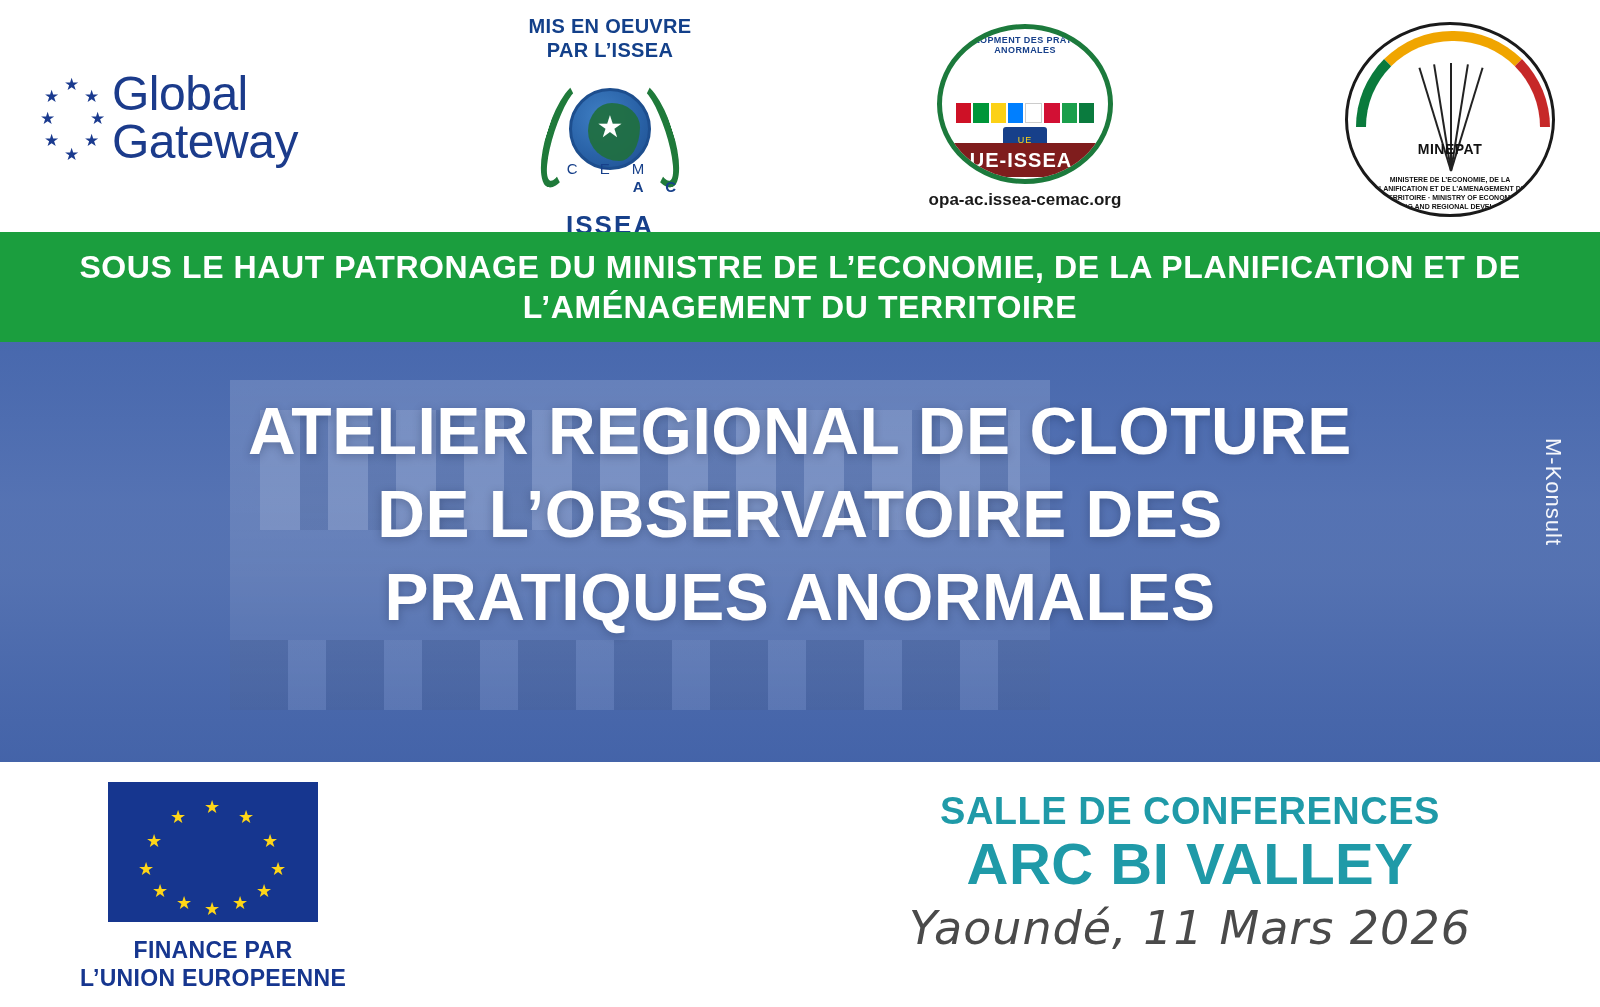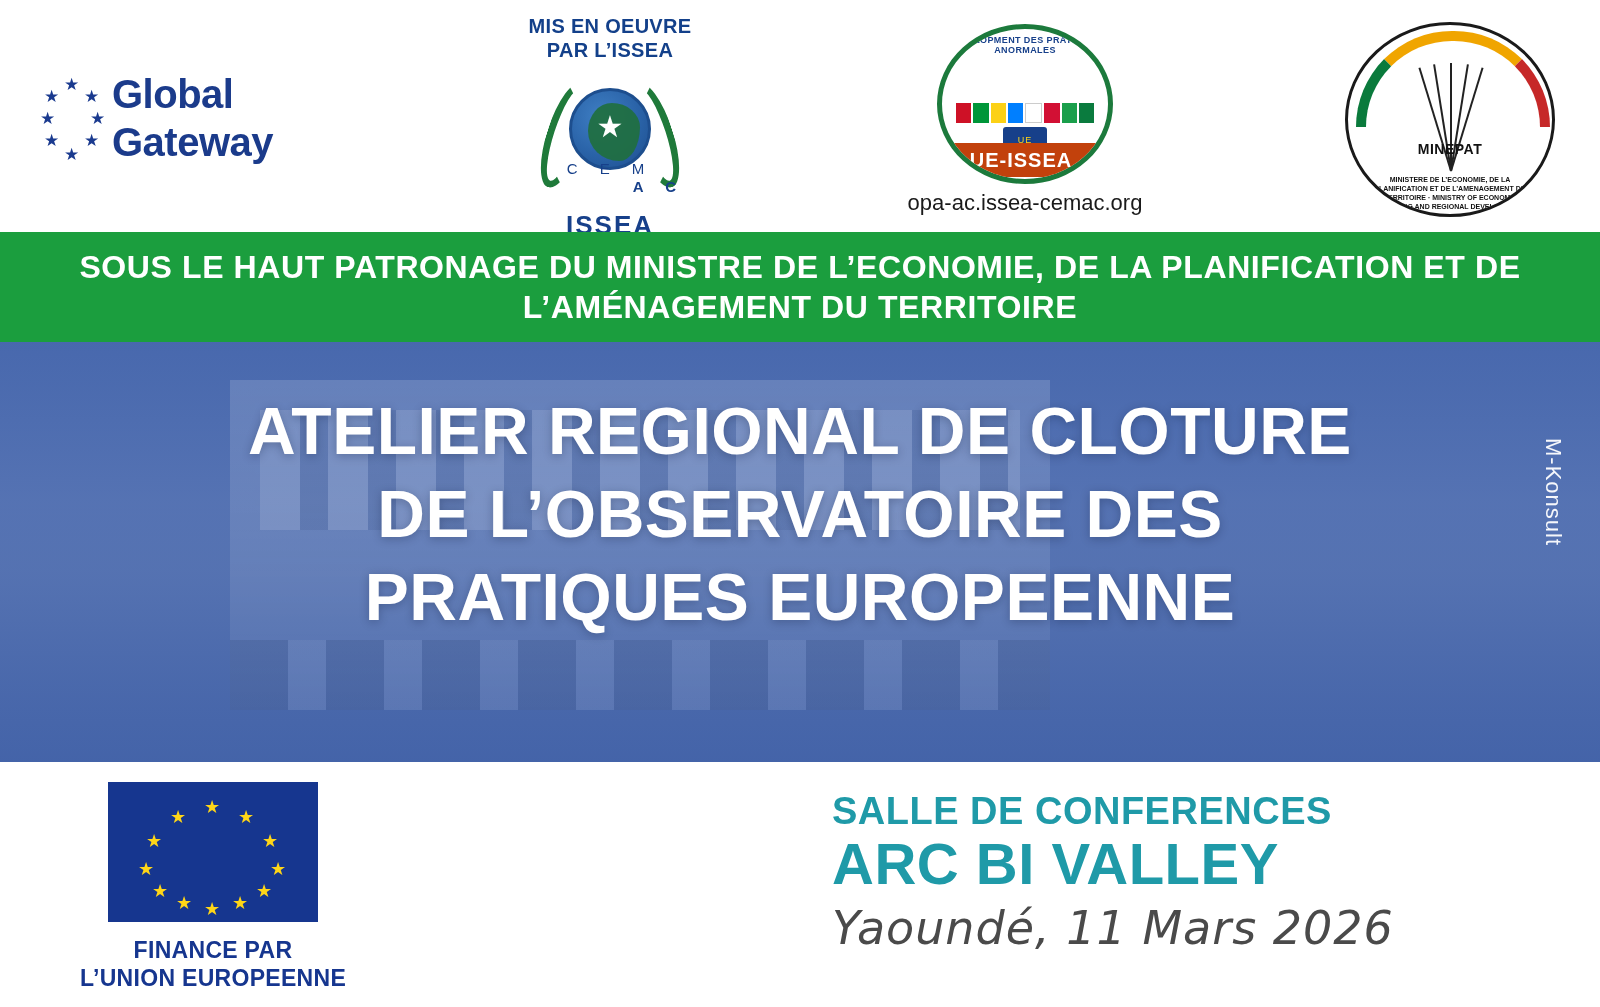--- a/index.html
+++ b/index.html
@@ -23,21 +23,21 @@
   }
 
   
   .gg-logo { position: absolute; left: 40px; top: 70px; width: 300px; height: 110px; }
   .gg-stars { position: absolute; left: 0; top: 6px; width: 62px; height: 96px; }
   .gg-stars span {
     position: absolute; color: #1a3a8f; font-size: 17px; line-height: 17px;
   }
   .gg-text {
     position: absolute; left: 72px; top: 0;
-    color: #1b3b8b; font-weight: bold; font-size: 40px; line-height: 48px;
+    color: #1b3b8b; font-weight: normal; font-size: 48px; line-height: 48px;
     letter-spacing: -0.5px;
   }
 
   
   .issea-block { position: absolute; left: 500px; top: 14px; width: 220px; text-align: center; }
   .issea-caption {
     color: #13408a; font-weight: bold; font-size: 20px; line-height: 24px;
     letter-spacing: 0.3px;
   }
   .cemac-emblem {
@@ -107,25 +107,25 @@
     display: flex; gap: 2px;
   }
   .opa-flags i { flex: 1; height: 20px; display: block; }
   .opa-eu {
     position: absolute; left: 50%; top: 98px; transform: translateX(-50%);
     width: 44px; height: 26px; background: #17408a; border-radius: 3px;
     color: #ffd617; font-size: 9px; line-height: 26px; letter-spacing: 1px;
   }
   .opa-bottom {
     position: absolute; left: 0; right: 8px; bottom: 2px; height: 34px;
-    background: #c2410c; color: #ffffff; font-weight: bold; font-size: 20px;
+    background: #7f1d1d; color: #ffffff; font-weight: bold; font-size: 20px;
     line-height: 34px; letter-spacing: 1px;
   }
   .opa-url {
-    margin-top: 6px; font-size: 22px; font-weight: normal; color: #1a1a1a;
+    margin-top: 6px; font-size: 17px; font-weight: bold; color: #1a1a1a;
   }
 
   
   .minepat-block { position: absolute; right: 45px; top: 22px; width: 210px; height: 195px; }
   .minepat-circle {
     position: absolute; inset: 0;
     border-radius: 50%;
     border: 3px solid #1a1a1a;
     background: #ffffff;
     overflow: hidden;
@@ -221,21 +221,21 @@
     background: #16368f;
   }
   .eu-flag span {
     position: absolute; color: #ffd617; font-size: 18px; line-height: 18px;
   }
   .eu-caption {
     margin-top: 14px; color: #16368f; font-weight: bold; font-size: 23px;
     line-height: 28px; letter-spacing: .3px;
   }
 
-  .venue-block { position: absolute; right: 68px; top: 28px; text-align: left; width: 700px; }
+  .venue-block { position: absolute; right: 60px; top: 28px; text-align: center; width: 700px; }
   .venue-line1 {
     color: #1f9aa8; font-weight: bold; font-size: 38px; letter-spacing: .5px;
   }
   .venue-line2 {
     color: #1f9aa8; font-weight: bold; font-size: 58px; line-height: 62px; letter-spacing: .5px;
   }
   .venue-date {
     margin-top: 6px;
     color: #4a4a4a; font-family: "DejaVu Sans", sans-serif;
     font-size: 46px; font-style: italic; letter-spacing: 1px;
@@ -318,21 +318,21 @@
     <div class="patronage-text">SOUS LE HAUT PATRONAGE DU MINISTRE DE L’ECONOMIE, DE LA PLANIFICATION ET DE L’AMÉNAGEMENT DU TERRITOIRE</div>
   </div>
 
   <div class="main-band">
     <div class="bg-photo">
       <div class="bg-building"></div>
     </div>
     <div class="main-title">
       <div>ATELIER REGIONAL DE CLOTURE</div>
       <div>DE L’OBSERVATOIRE DES</div>
-      <div>PRATIQUES EUROPEENNE</div>
+      <div>PRATIQUES ANORMALES</div>
     </div>
     <div class="credit">M-Konsult</div>
   </div>
 
   <div class="footer">
 
     <div class="eu-block">
       <div class="eu-flag">
         <span style="left:96px; top:16px;">★</span>
         <span style="left:62px; top:26px;">★</span>

